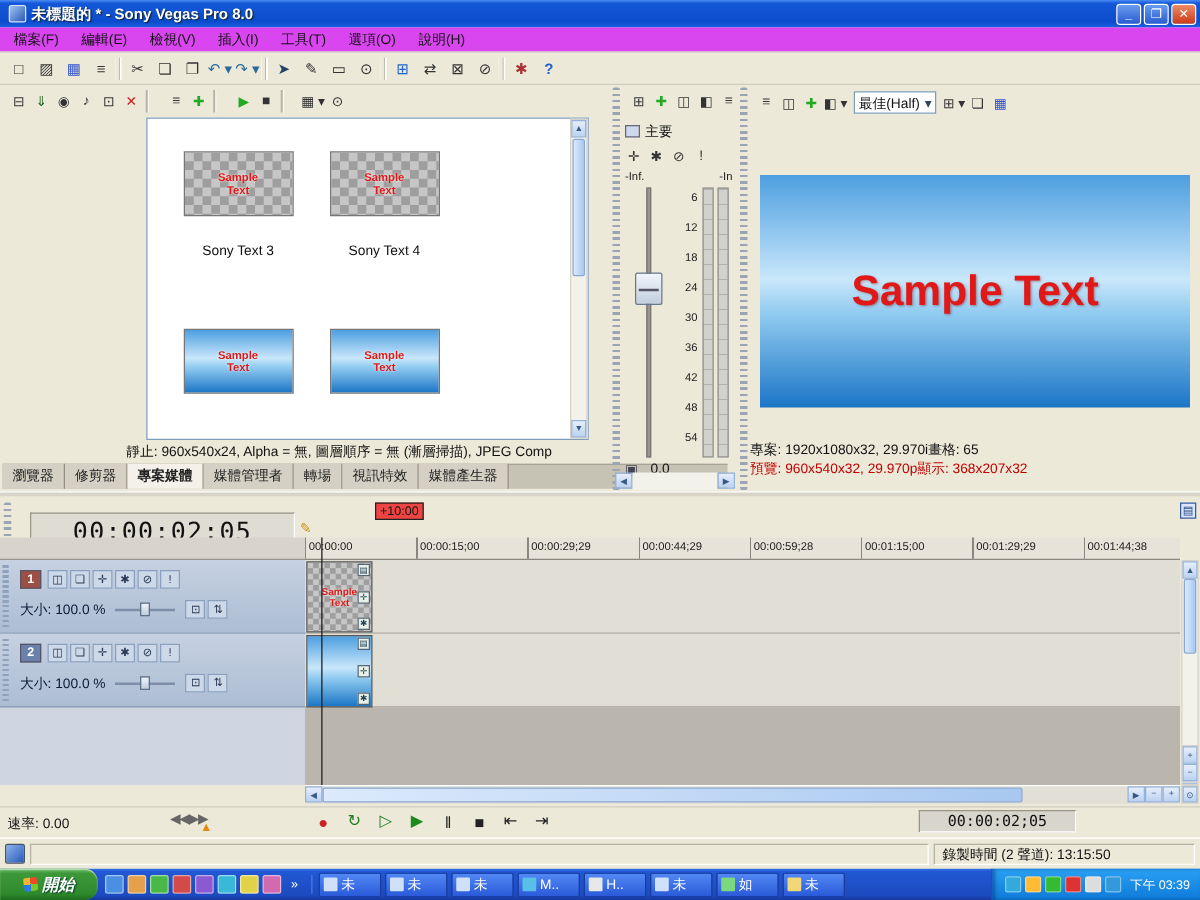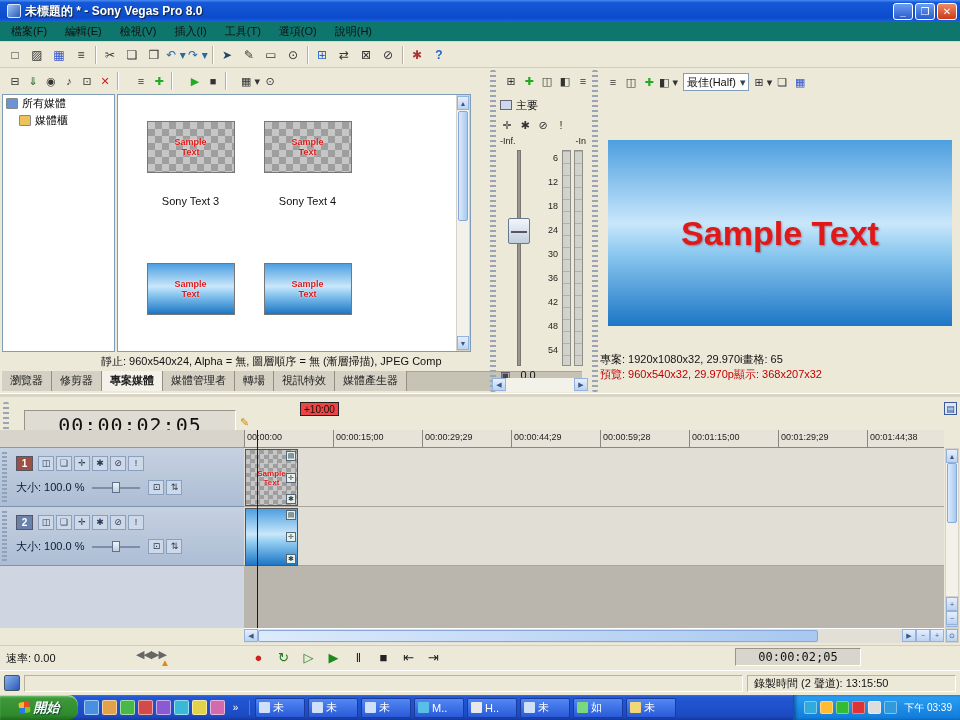--- a/index.html
+++ b/index.html
@@ -8,21 +8,21 @@
   #app{position:relative;width:960px;height:720px;background:#ece9d8;overflow:hidden}
   .abs{position:absolute}
   .r{display:flex;align-items:center}
   
   #titlebar{left:0;top:0;width:960px;height:22px;background:linear-gradient(180deg,#4a8cf4 0%,#1458d8 12%,#0c4ccc 80%,#1e5fe4 100%);display:flex;align-items:center;padding:0 3px;color:#fff}
   #app-icon{width:14px;height:14px;margin:0 4px;background:linear-gradient(135deg,#9fc4f2,#2a58b8);border:1px solid #dbe8fa;border-radius:2px}
   #win-title{font-weight:bold;font-size:12px;text-shadow:1px 1px 1px #123;flex:1;overflow:hidden;white-space:nowrap}
   .winbtn{width:20px;height:17px;margin-left:2px;border:1px solid #fff;border-radius:3px;display:flex;align-items:center;justify-content:center;font-size:10px;font-weight:bold;color:#fff;background:linear-gradient(180deg,#6a9cf0,#2a5cd0)}
   .winbtn.close{background:linear-gradient(180deg,#ee8a66,#cc3a16)}
   
-  #menubar{left:0;top:22px;width:960px;height:20px;display:flex;align-items:center;padding-left:2px;border-bottom:1px solid #d8d4c8;background:#0f766e}
+  #menubar{left:0;top:22px;width:960px;height:20px;display:flex;align-items:center;padding-left:2px;border-bottom:1px solid #d8d4c8;background:#d946ef}
   .menu-item{padding:2px 9px;color:#111}
   .toolbar{display:flex;align-items:center;height:26px;padding-left:4px}
   #toolbar-main{left:0;top:42px;width:960px;height:26px;border-bottom:1px solid #cfccc0;background:#ece9d8}
   .tb{min-width:22px;height:20px;display:flex;align-items:center;justify-content:center;font-size:12px;color:#333;border:1px solid transparent;white-space:nowrap}
   .tb[data-name="separator"]{min-width:7px;width:7px;height:18px;background:linear-gradient(90deg,transparent 2px,#b5b1a5 2px,#b5b1a5 3px,#fff 3px,#fff 4px,transparent 4px)}
   .tb.small{min-width:18px;height:18px;font-size:11px}
   .v-handle{width:6px;background:repeating-linear-gradient(180deg,#9aa4b4 0 2px,transparent 2px 5px);border-radius:2px}
   
   .panel-white{background:#fff;border:1px solid #7f9db9}
   
@@ -196,33 +196,20 @@
       <span class="tb small" data-name="media-properties-icon">≡</span>
       <span class="tb small" data-name="media-fx-icon" style="color:#22aa22">✚</span>
       <span class="tb small" data-name="separator"></span>
       <span class="tb small" data-name="start-preview-icon" style="color:#22aa22">▶</span>
       <span class="tb small" data-name="stop-preview-icon">■</span>
       <span class="tb small" data-name="separator"></span>
       <span class="tb small" data-name="views-icon">▦ ▾</span>
       <span class="tb small" data-name="search-media-icon">⊙</span>
   </div>
 
-  <div class="abs panel-white" id="media-tree" data-name="media-tree">
-
-      <div class="tree-item" data-name="tree-item-all-media">
-        <span class="tree-ico" data-name="folder-icon" style="background:#6a94d6"></span>
-        <span data-name="tree-label">所有媒體</span>
-      </div>
-
-      <div class="tree-item" data-name="tree-item-media-bins" style="padding-left:16px">
-        <span class="tree-ico" data-name="folder-icon" style="background:#ecc35a"></span>
-        <span data-name="tree-label">媒體櫃</span>
-      </div>
-
-  </div>
 
   <div class="abs panel-white" id="media-list" data-name="media-list">
 
       <div class="m-item" data-name="media-item">
         <div class="m-thumb" data-name="media-thumbnail" data-thumb="checker">
           <span class="m-overlay" data-name="thumbnail-text">Sample Text</span>
         </div>
         <div class="m-name" data-name="media-item-name">Sony Text 3</div>
       </div>
 

